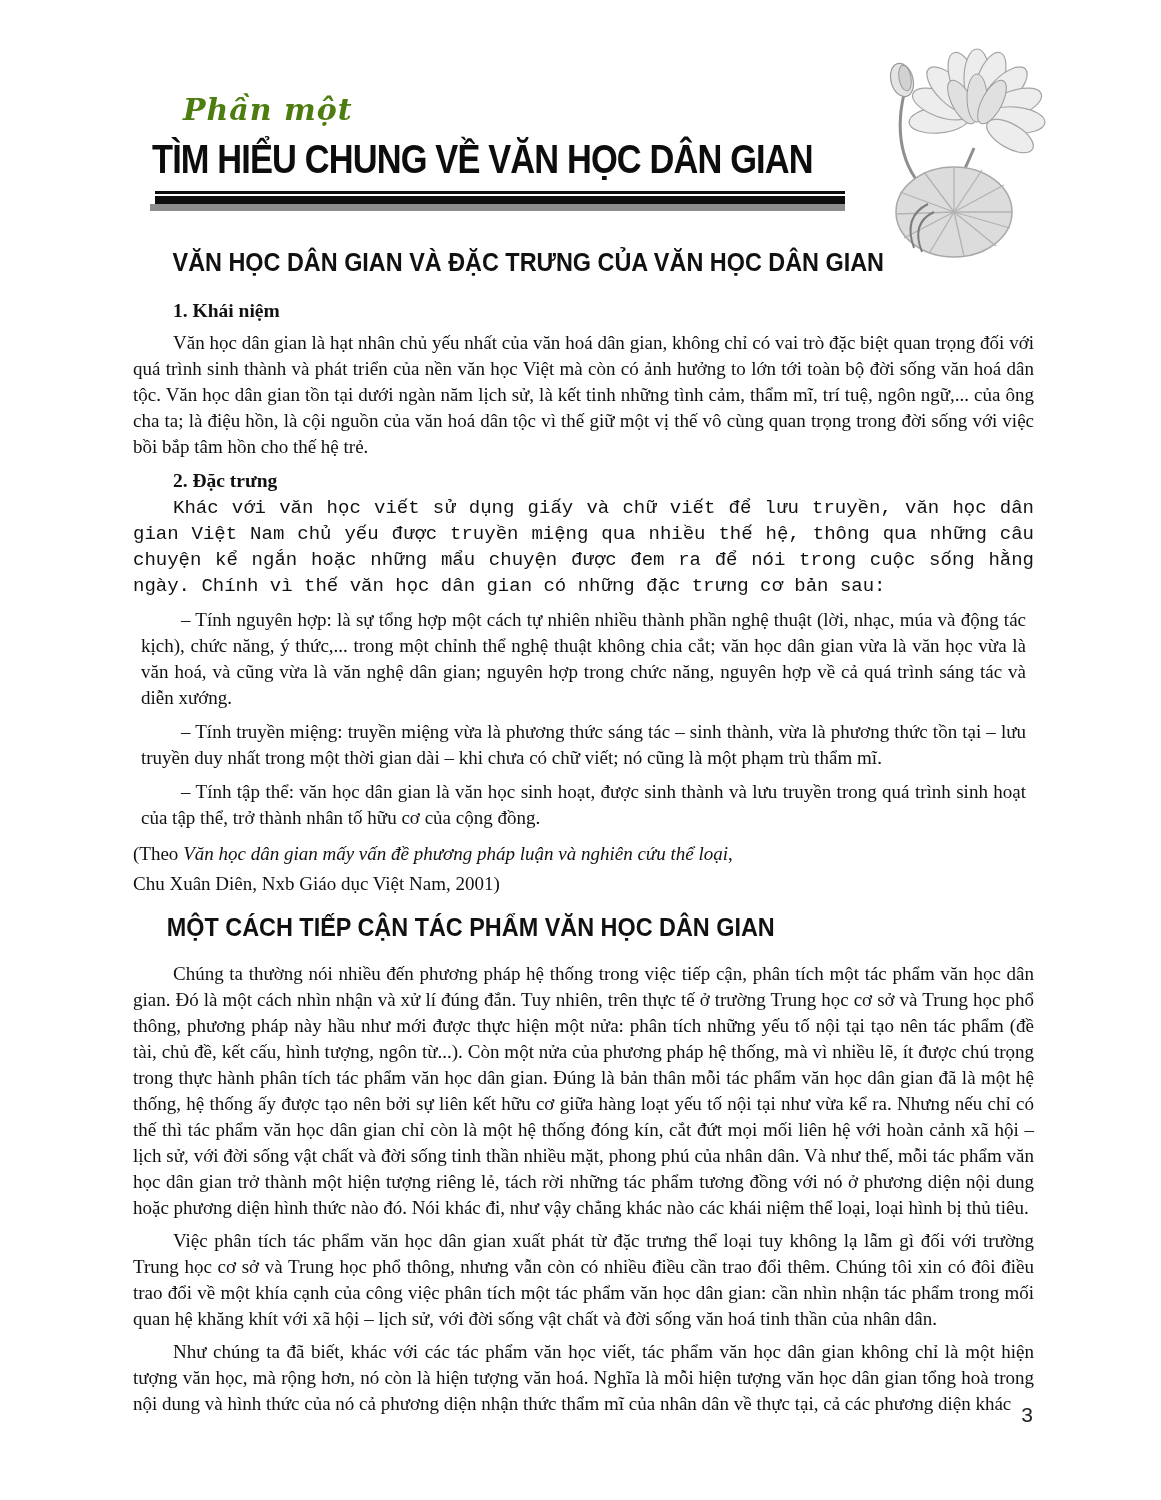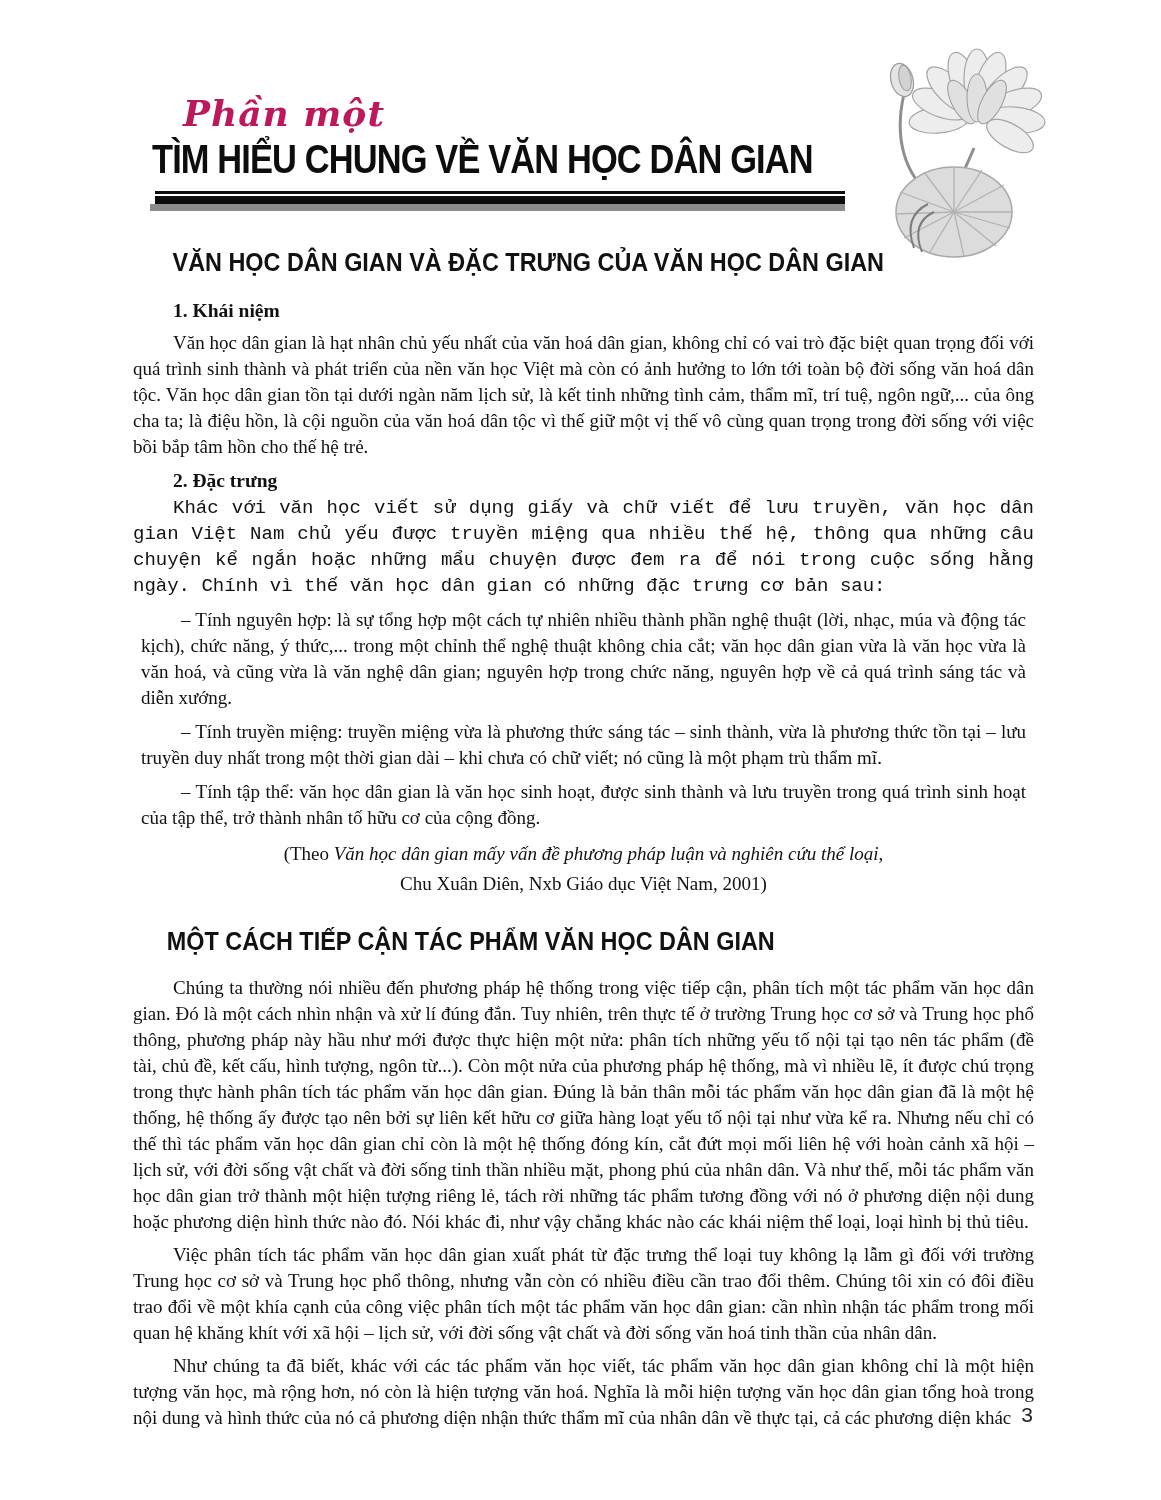--- a/index.html
+++ b/index.html
@@ -11,22 +11,22 @@
     color:#111;
     font-family:"Liberation Serif","DejaVu Serif",serif;
     overflow:hidden;
   }
 
   
   .part-label{
     position:absolute; left:183px; top:92px;
     font-family:"DejaVu Serif",serif;
     font-style:italic; font-weight:bold;
-    font-size:36px; letter-spacing:1px;
-    color:#be185d;
+    font-size:30px; letter-spacing:1px;
+    color:#4d7c0f;
   }
   .main-title{
     position:absolute; left:152px; top:136px;
     font-family:"Liberation Sans","DejaVu Sans",sans-serif;
     font-weight:bold; font-size:40px; line-height:46px;
     letter-spacing:-1px; white-space:nowrap;
     transform:scaleX(0.86); transform-origin:left center;
     color:#0d0d0d;
   }
   .title-rule{position:absolute; left:155px; top:191px; width:690px;}
@@ -52,25 +52,25 @@
     transform-origin:center; white-space:nowrap;
   }
   .subhead{
     font-weight:bold; font-size:19.5px; line-height:25px;
     margin:22px 0 0 0; text-indent:40px; text-align:left;
   }
   .para{margin:7px 0 0 0; text-indent:40px;}
   .para.tight{margin-top:2px;font-family:Liberation Mono, monospace;}
   .bullet{margin:8px; text-indent:40px;}
   .citation{
-    margin:4px 0 0 0; text-align:center; text-indent:0;
+    margin:4px 0 0 0; text-align:left; text-indent:0;
     font-size:19px; line-height:30px;
   }
   .citation .it{font-style:italic;}
-  .h2-wrap{margin-top:28px;}
+  .h2-wrap{margin-top:14px;}
   .first-after-head{margin-top:20px;}
 
   .page-number{
     position:absolute; left:1012px; top:1403px; width:30px;
     font-family:"Liberation Sans","DejaVu Sans",sans-serif;
     font-size:21px; color:#222; text-align:center;
   }
 </style>
 </head>
 <body>

